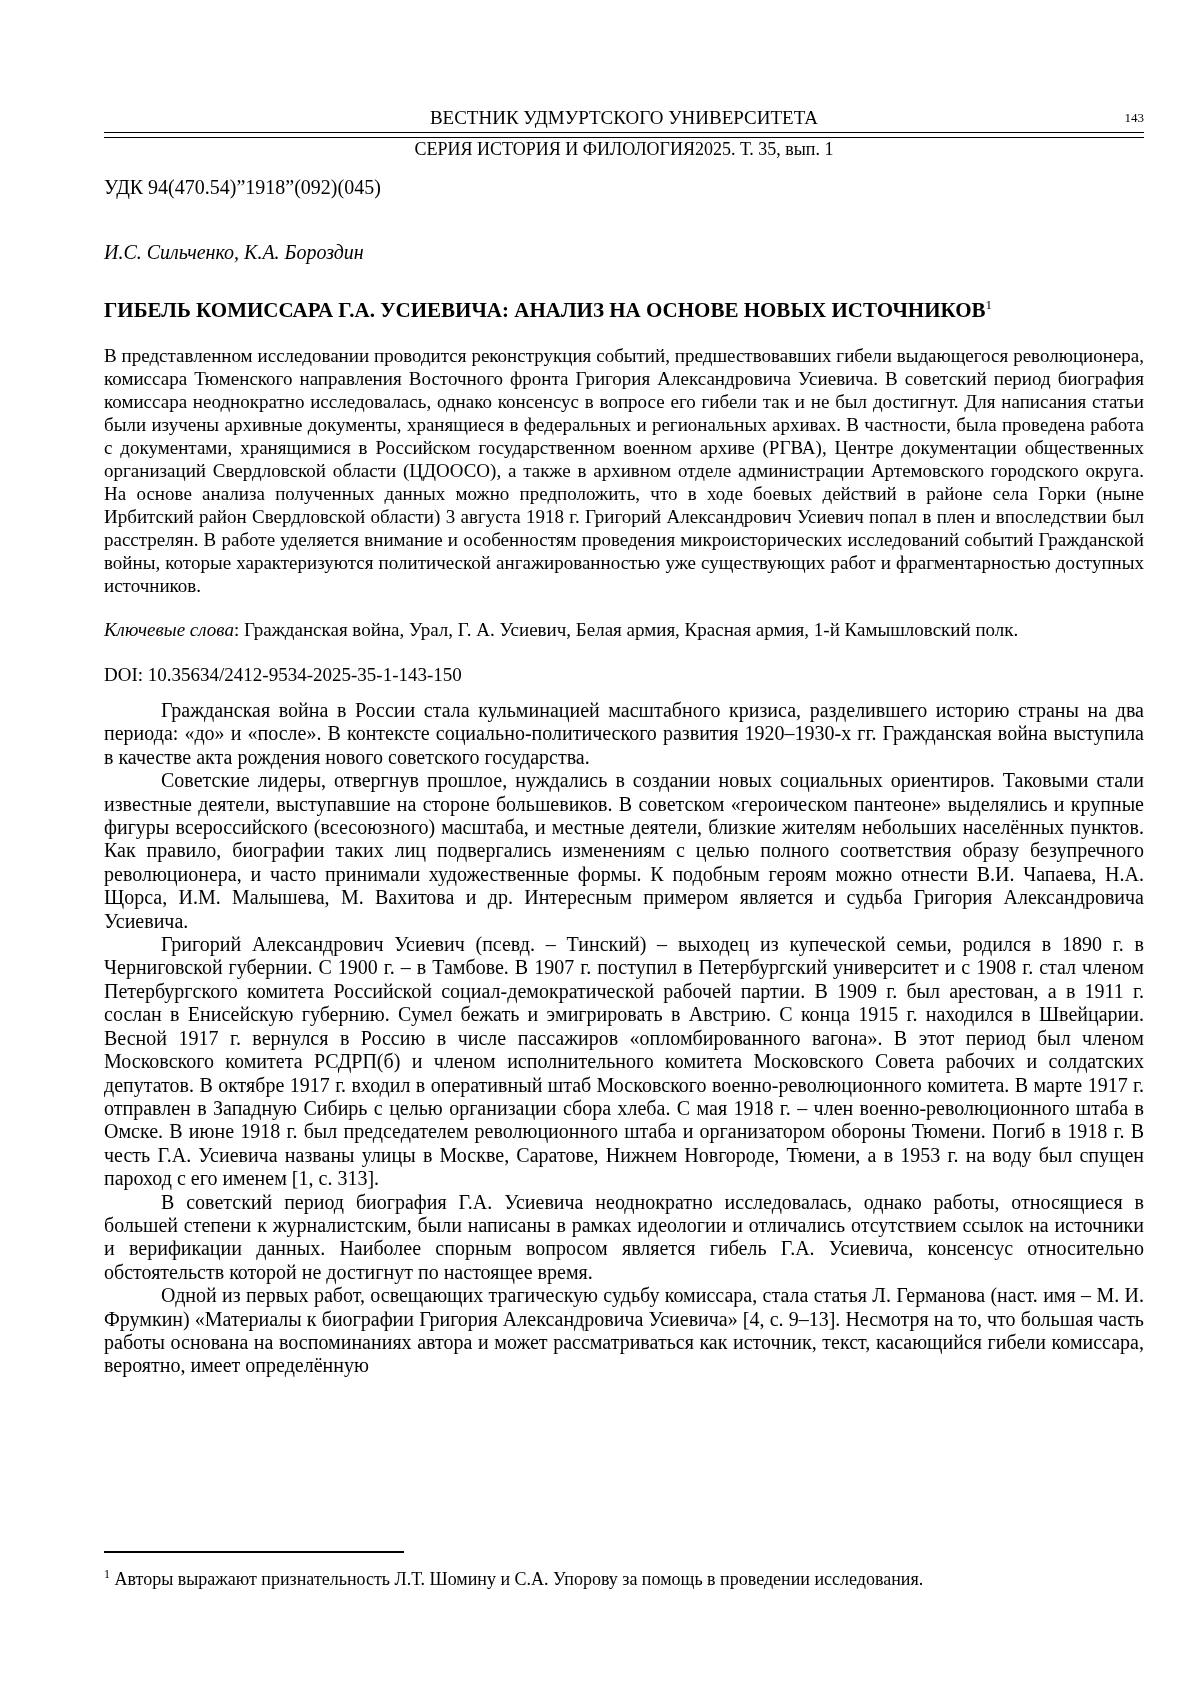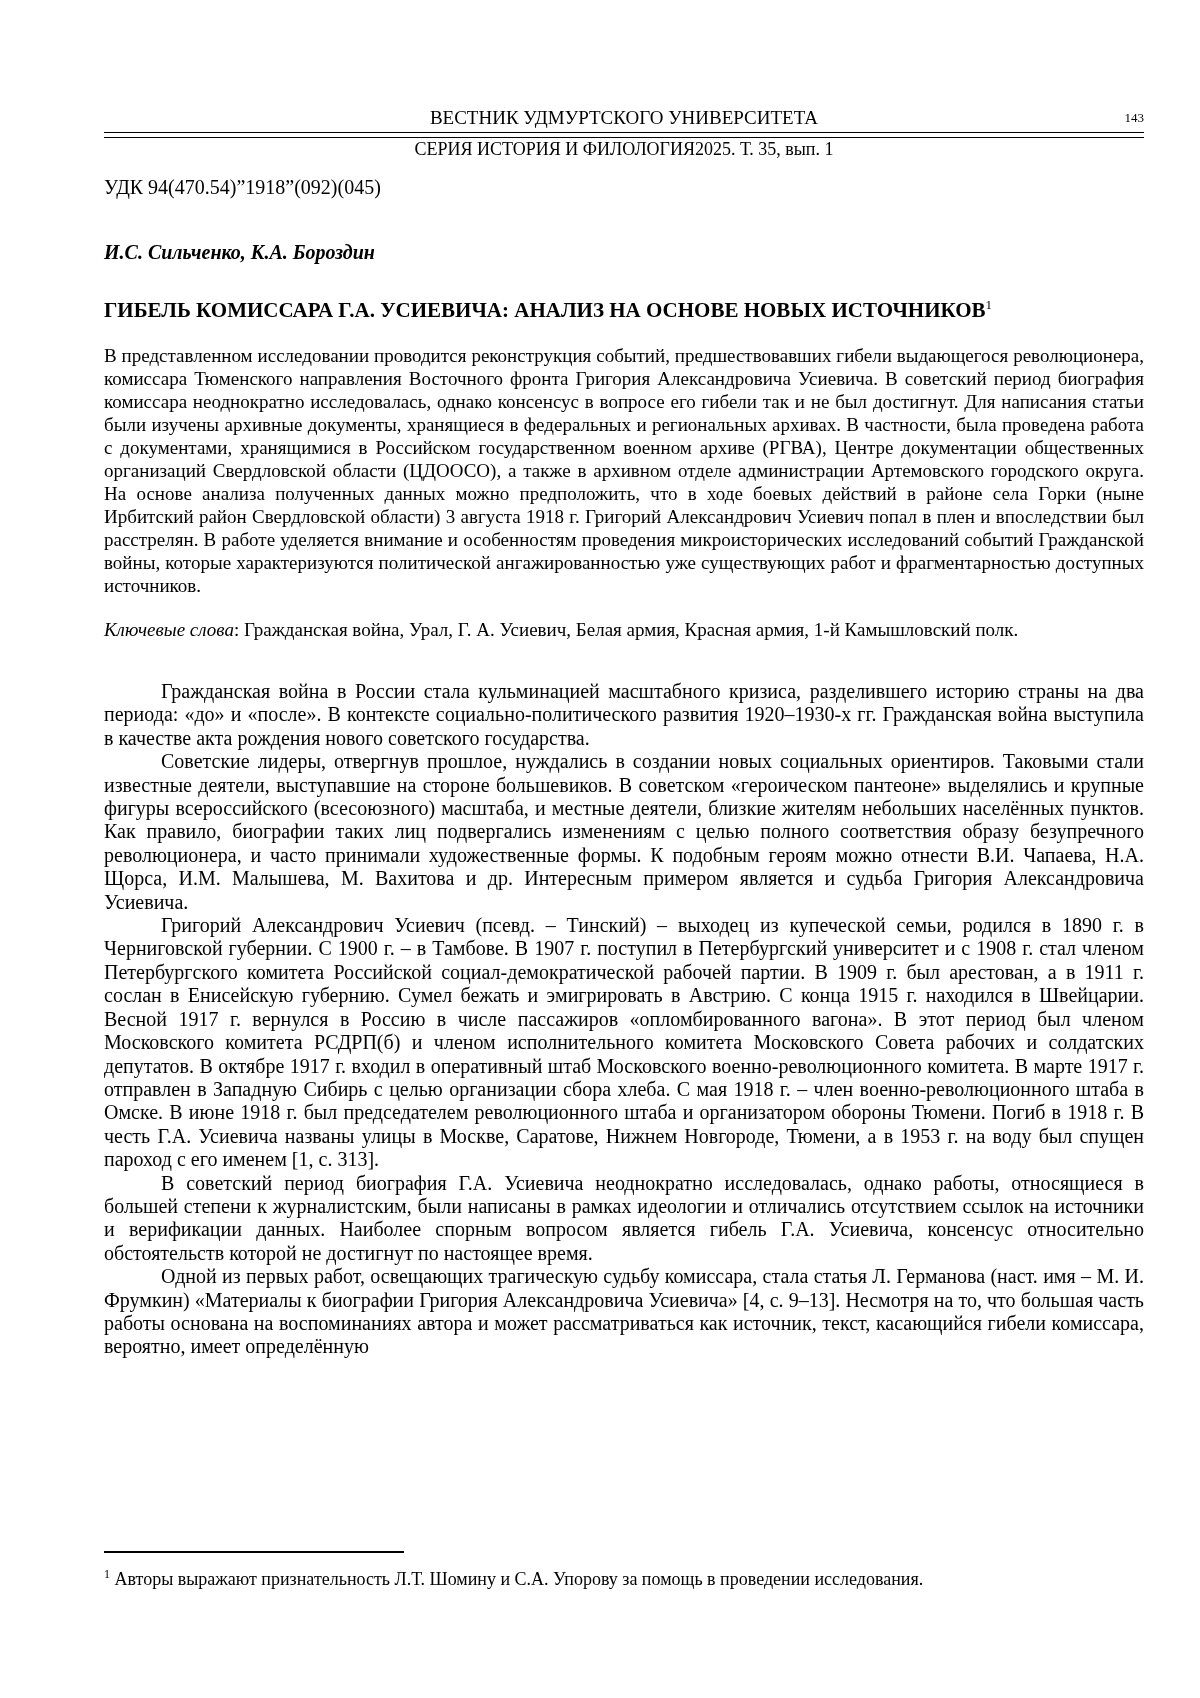--- a/index.html
+++ b/index.html
@@ -36,21 +36,21 @@
     font-size: 18px; line-height: 22px;
   }
 
   .udc {
     margin-top: 16px;
     font-size: 20px; line-height: 22px;
   }
   .authors {
     margin-top: 42px;
     font-size: 20px; line-height: 24px;
-    font-weight: bold; font-style: italic;
+    font-weight: normal; font-style: italic;
   }
   .article-title {
     margin: 28px 0 10px 0;
     font-size: 21px; line-height: 26px;
     font-weight: bold;
   }
   .article-title sup { font-size: 13px; font-weight: normal; }
 
   .abstract {
     margin-top: 21px;
@@ -60,21 +60,21 @@
   .keywords {
     margin-top: 21px;
     font-size: 19px; line-height: 23px;
   }
   .keywords .kw-label { font-style: italic; }
   .doi {
     margin-top: 22px;
     font-size: 19px; line-height: 23px;
   }
 
-  .body-text { margin-top: 39px; }
+  .body-text { margin-top: 13px; }
   .body-text p {
     margin: 0;
     font-size: 20px; line-height: 23.4px;
     text-align: justify;
     text-indent: 57px;
   }
 
   .footnote-rule {
     position: absolute; left: 104px; top: 1551px;
     width: 300px; height: 0;
@@ -107,20 +107,21 @@
   <div class="udc">УДК 94(470.54)”1918”(092)(045)</div>
 
   <div class="authors">И.С. Сильченко, К.А. Бороздин</div>
 
   <h1 class="article-title"><span>ГИБЕЛЬ КОМИССАРА Г.А. УСИЕВИЧА: АНАЛИЗ НА ОСНОВЕ НОВЫХ ИСТОЧНИКОВ</span><sup>1</sup></h1>
 
   <div class="abstract">В представленном исследовании проводится реконструкция событий, предшествовавших гибели выдающегося революционера, комиссара Тюменского направления Восточного фронта Григория Александровича Усиевича. В советский период биография комиссара неоднократно исследовалась, однако консенсус в вопросе его гибели так и не был достигнут. Для написания статьи были изучены архивные документы, хранящиеся в федеральных и региональных архивах. В частности, была проведена работа с документами, хранящимися в Российском государственном военном архиве (РГВА), Центре документации общественных организаций Свердловской области (ЦДООСО), а также в архивном отделе администрации Артемовского городского округа. На основе анализа полученных данных можно предположить, что в ходе боевых действий в районе села Горки (ныне Ирбитский район Свердловской области) 3 августа 1918 г. Григорий Александрович Усиевич попал в плен и впоследствии был расстрелян. В работе уделяется внимание и особенностям проведения микроисторических исследований событий Гражданской войны, которые характеризуются политической ангажированностью уже существующих работ и фрагментарностью доступных источников.</div>
 
   <div class="keywords"><span class="kw-label">Ключевые слова</span><span>: Гражданская война, Урал, Г. А. Усиевич, Белая армия, Красная армия, 1-й Камышловский полк.</span></div>
 
+  <div class="doi">DOI: 10.35634/2412-9534-2025-35-1-143-150</div>
 
   <div class="body-text">
     <p>Гражданская война в России стала кульминацией масштабного кризиса, разделившего историю страны на два периода: «до» и «после». В контексте социально-политического развития 1920–1930-х гг. Гражданская война выступила в качестве акта рождения нового советского государства.</p>
     <p>Советские лидеры, отвергнув прошлое, нуждались в создании новых социальных ориентиров. Таковыми стали известные деятели, выступавшие на стороне большевиков. В советском «героическом пантеоне» выделялись и крупные фигуры всероссийского (всесоюзного) масштаба, и местные деятели, близкие жителям небольших населённых пунктов. Как правило, биографии таких лиц подвергались изменениям с целью полного соответствия образу безупречного революционера, и часто принимали художественные формы. К подобным героям можно отнести В.И. Чапаева, Н.А. Щорса, И.М. Малышева, М. Вахитова и др. Интересным примером является и судьба Григория Александровича Усиевича.</p>
     <p>Григорий Александрович Усиевич (псевд. – Тинский) – выходец из купеческой семьи, родился в 1890 г. в Черниговской губернии. С 1900 г. – в Тамбове. В 1907 г. поступил в Петербургский университет и с 1908 г. стал членом Петербургского комитета Российской социал-демократической рабочей партии. В 1909 г. был арестован, а в 1911 г. сослан в Енисейскую губернию. Сумел бежать и эмигрировать в Австрию. С конца 1915 г. находился в Швейцарии. Весной 1917 г. вернулся в Россию в числе пассажиров «опломбированного вагона». В этот период был членом Московского комитета РСДРП(б) и членом исполнительного комитета Московского Совета рабочих и солдатских депутатов. В октябре 1917 г. входил в оперативный штаб Московского военно-революционного комитета. В марте 1917 г. отправлен в Западную Сибирь с целью организации сбора хлеба. С мая 1918 г. – член военно-революционного штаба в Омске. В июне 1918 г. был председателем революционного штаба и организатором обороны Тюмени. Погиб в 1918 г. В честь Г.А. Усиевича названы улицы в Москве, Саратове, Нижнем Новгороде, Тюмени, а в 1953 г. на воду был спущен пароход с его именем [1, с. 313].</p>
     <p>В советский период биография Г.А. Усиевича неоднократно исследовалась, однако работы, относящиеся в большей степени к журналистским, были написаны в рамках идеологии и отличались отсутствием ссылок на источники и верификации данных. Наиболее спорным вопросом является гибель Г.А. Усиевича, консенсус относительно обстоятельств которой не достигнут по настоящее время.</p>
     <p>Одной из первых работ, освещающих трагическую судьбу комиссара, стала статья Л. Германова (наст. имя – М. И. Фрумкин) «Материалы к биографии Григория Александровича Усиевича» [4, с. 9–13]. Несмотря на то, что большая часть работы основана на воспоминаниях автора и может рассматриваться как источник, текст, касающийся гибели комиссара, вероятно, имеет определённую</p>
   </div>
 
 </div>

